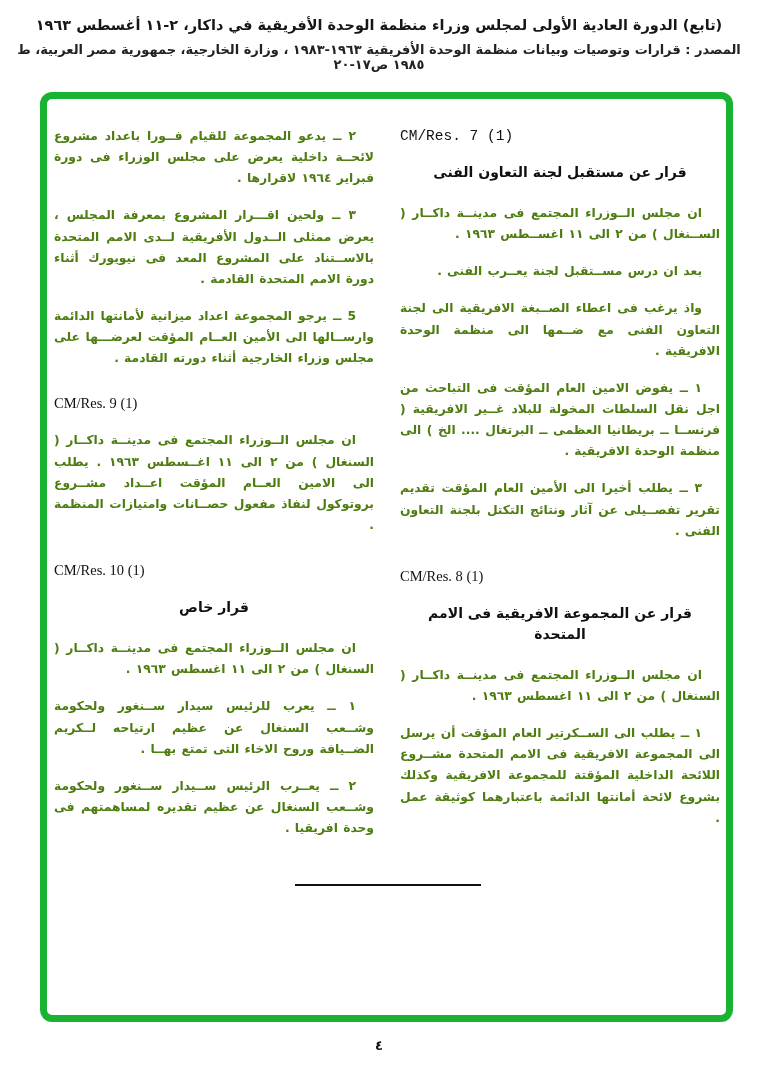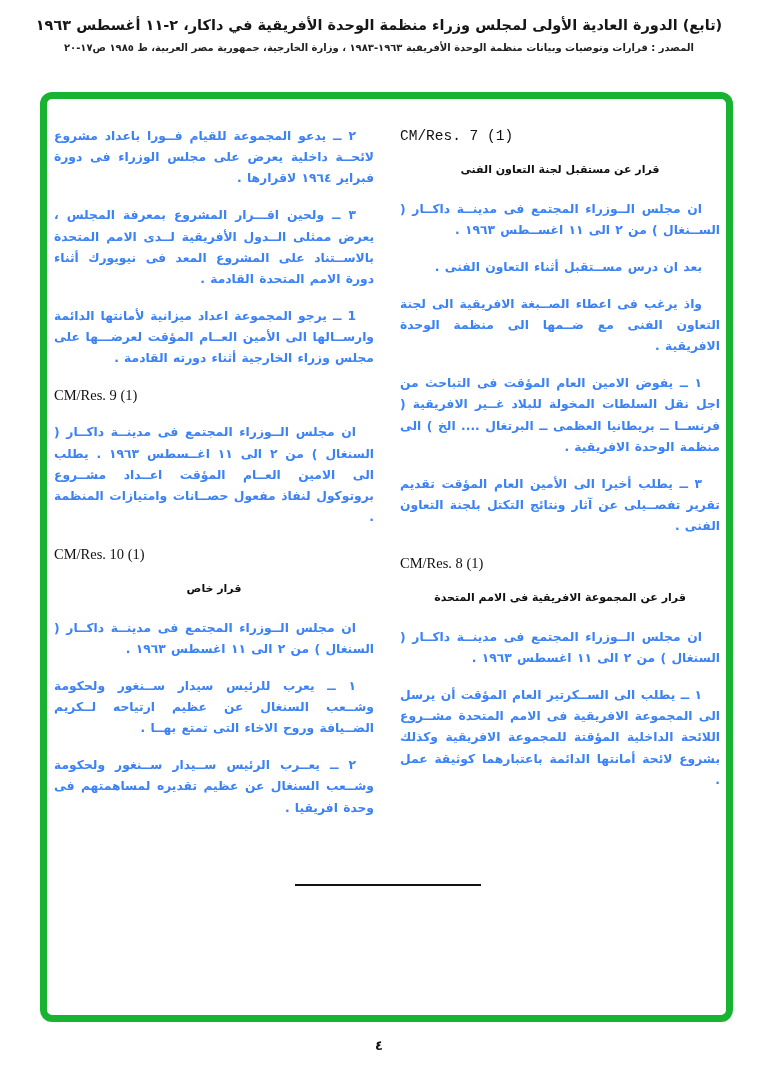--- a/index.html
+++ b/index.html
@@ -7,46 +7,46 @@
     width:758px;height:1078px;position:relative;background:#ffffff;
     font-family:"DejaVu Sans",sans-serif;color:#161616;overflow:hidden;
   }
   .header{
     position:absolute;top:16px;left:0;width:758px;text-align:center;direction:rtl;
   }
   .header .doc-title{
     font-size:14.5px;font-weight:bold;letter-spacing:0;line-height:1.3;
   }
   .header .doc-source{
-    margin-top:7px;font-size:10px;font-weight:bold;color:#222;
+    margin-top:7px;font-size:13px;font-weight:bold;color:#222;
   }
   .frame{
     position:absolute;left:40px;top:92px;width:693px;height:930px;
     box-sizing:border-box;border:7px solid #17b331;border-radius:12px;
     background:#ffffff;
   }
   .columns{
     position:absolute;left:54px;top:126px;width:666px;height:880px;
     display:flex;flex-direction:row;direction:rtl;gap:26px;
   }
   .col{width:320px;direction:rtl;}
   .block{margin:0 0 16px 0;}
   .block.ref{
     direction:ltr;text-align:left;font-family:"Liberation Serif",serif;
     font-size:14.5px;font-weight:normal;color:#111;
-    margin-top:18px;margin-bottom:18px;
+    margin-top:26px;margin-bottom:18px;
   }
   .block.ref:first-child{margin-top:2px;font-family:Liberation Mono, monospace;}
   .block.title{
-    text-align:center;font-weight:bold;font-size:11px;line-height:1.5;
+    text-align:center;font-weight:bold;font-size:14px;line-height:1.5;
     margin-bottom:20px;color:#101010;
   }
   .block.para{
     text-align:justify;font-size:12.3px;font-weight:bold;line-height:1.72;
-    text-indent:18px;color:#3b82f6;word-spacing:1px;
+    text-indent:18px;color:#4d7c0f;word-spacing:1px;
   }
   .separator{
     position:absolute;left:295px;top:884px;width:186px;height:2px;background:#111;
   }
   .page-number{
     position:absolute;left:0;top:1038px;width:758px;text-align:center;
     font-size:13px;font-weight:bold;color:#111;
   }
 </style>
 </head>
@@ -57,33 +57,33 @@
   <div class="doc-source">المصدر :  قرارات وتوصيات وبيانات منظمة الوحدة الأفريقية ١٩٦٣-١٩٨٣ ، وزارة الخارجية، جمهورية مصر العربية، ط ١٩٨٥ ص١٧-٢٠</div>
 </div>
 
 <div class="frame" style="border-color: rgb(23, 179, 49);"></div>
 
 <div class="columns">
   <div class="col" id="col-right">
       <div class="block ref">CM/Res. 7 (1)</div>
       <div class="block title">قرار عن مستقبل لجنة التعاون الفنى</div>
       <div class="block para">ان مجلس الــوزراء المجتمع فى مدينــة داكــار ( الســنغال ) من ٢ الى ١١ اغســطس ١٩٦٣ .</div>
-      <div class="block para">بعد ان درس مســتقبل أثناء التعاون الفنى .</div>
+      <div class="block para">بعد ان درس مســتقبل لجنة يعــرب الفنى .</div>
       <div class="block para">واذ يرغب فى اعطاء الصــبغة الافريقية الى لجنة التعاون الفنى مع ضــمها الى منظمة الوحدة الافريقية .</div>
       <div class="block para">١ ــ يفوض الامين العام المؤقت فى التباحث من اجل نقل السلطات المخولة للبلاد غــير الافريقية ( فرنســا ــ بريطانيا العظمى ــ البرتغال .... الخ ) الى منظمة الوحدة الافريقية .</div>
       <div class="block para">٣ ــ يطلب أخيرا الى الأمين العام المؤقت تقديم تقرير تفصــيلى عن آثار ونتائج التكتل بلجنة التعاون الفنى .</div>
       <div class="block ref">CM/Res. 8 (1)</div>
       <div class="block title">قرار عن المجموعة الافريقية فى الامم المتحدة</div>
       <div class="block para">ان مجلس الــوزراء المجتمع فى مدينــة داكــار ( السنغال ) من ٢ الى ١١ اغسطس ١٩٦٣ .</div>
       <div class="block para">١ ــ يطلب الى الســكرتير العام المؤقت أن يرسل الى المجموعة الافريقية فى الامم المتحدة مشــروع اللائحة الداخلية المؤقتة للمجموعة الافريقية وكذلك بشروع لائحة أمانتها الدائمة باعتبارهما كوثيقة عمل .</div>
     </div>
   <div class="col" id="col-left">
       <div class="block para">٢ ــ يدعو المجموعة للقيام فــورا باعداد مشروع لائحــة داخلية يعرض على مجلس الوزراء فى دورة فبراير ١٩٦٤ لاقرارها .</div>
       <div class="block para">٣ ــ ولحين اقـــرار المشروع بمعرفة المجلس ، يعرض ممثلى الــدول الأفريقية لــدى الامم المتحدة بالاســتناد على المشروع المعد فى نيويورك أثناء دورة الامم المتحدة القادمة .</div>
-      <div class="block para">1 ــ يرجو المجموعة اعداد ميزانية لأمانتها الدائمة وارســالها الى الأمين العــام المؤقت لعرضـــها على مجلس وزراء الخارجية أثناء دورته القادمة .</div>
+      <div class="block para">5 ــ يرجو المجموعة اعداد ميزانية لأمانتها الدائمة وارســالها الى الأمين العــام المؤقت لعرضـــها على مجلس وزراء الخارجية أثناء دورته القادمة .</div>
       <div class="block ref">CM/Res. 9 (1)</div>
       <div class="block para">ان مجلس الــوزراء المجتمع فى مدينــة داكــار ( السنغال ) من ٢ الى ١١ اغــسطس ١٩٦٣ . يطلب الى الامين العــام المؤقت اعــداد مشــروع بروتوكول لنفاذ مفعول حصــانات وامتيازات المنظمة .</div>
       <div class="block ref">CM/Res. 10 (1)</div>
       <div class="block title">قرار خاص</div>
       <div class="block para">ان مجلس الــوزراء المجتمع فى مدينــة داكــار ( السنغال ) من ٢ الى ١١ اغسطس ١٩٦٣ .</div>
       <div class="block para">١ ــ يعرب للرئيس سيدار ســنغور ولحكومة وشــعب السنغال عن عظيم ارتياحه لــكريم الضــيافة وروح الاخاء التى تمتع بهــا .</div>
       <div class="block para">٢ ــ يعــرب الرئيس ســيدار ســنغور ولحكومة وشــعب السنغال عن عظيم تقديره لمساهمتهم فى وحدة افريقيا .</div>
     </div>
 </div>
 

